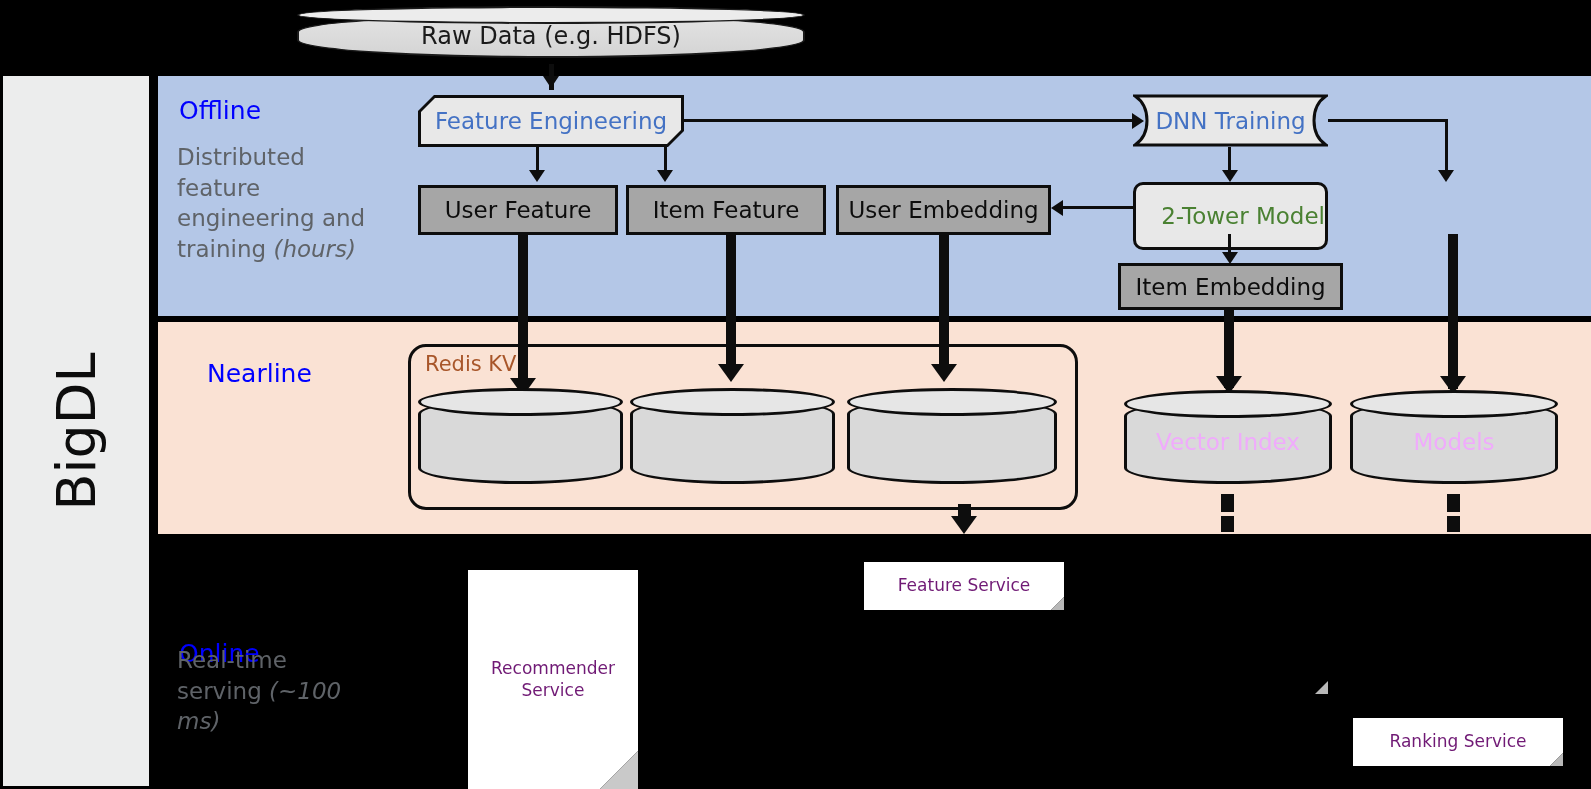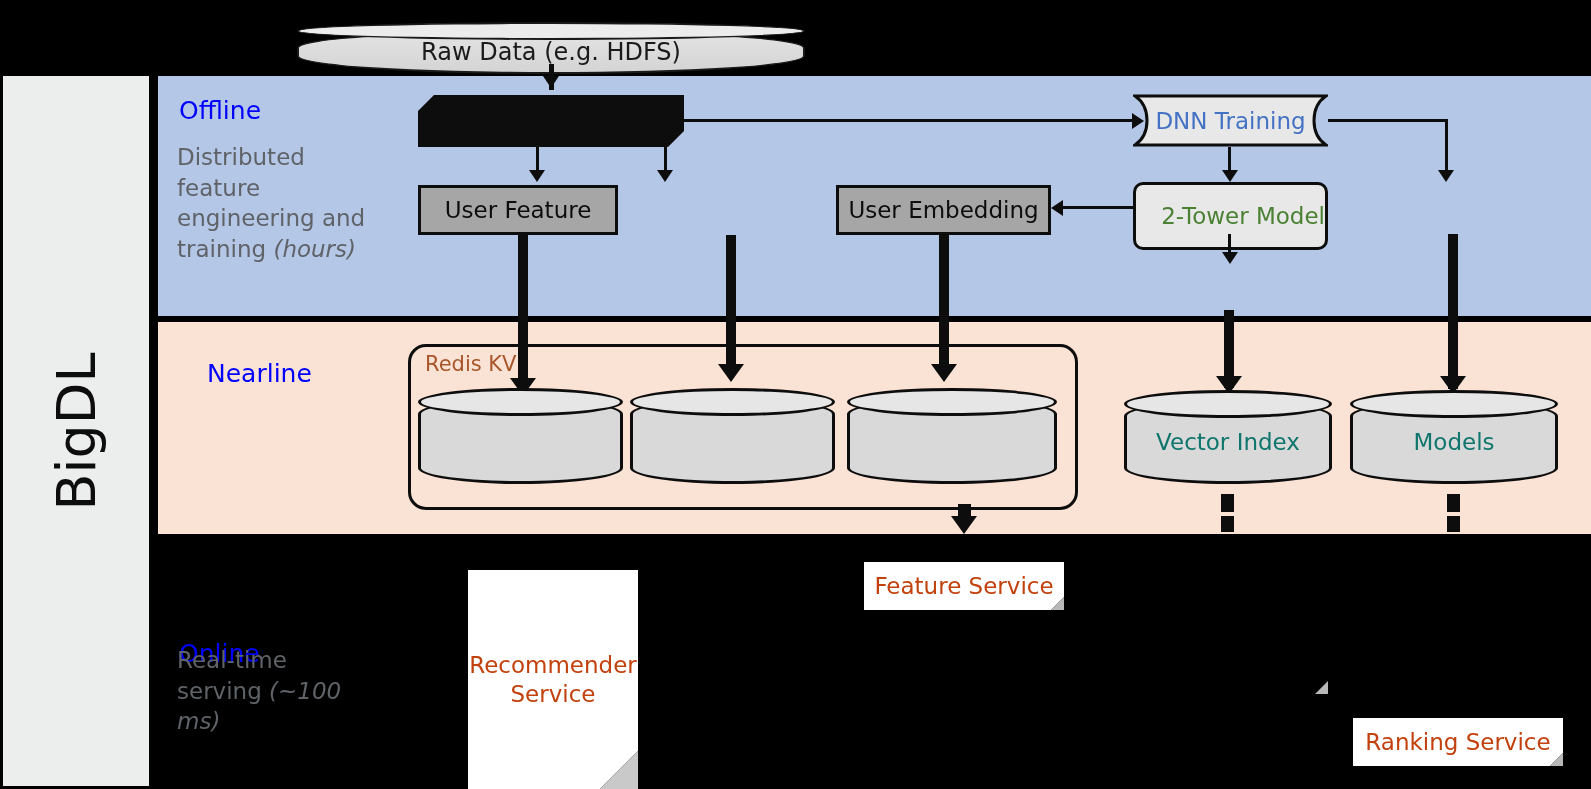--- a/index.html
+++ b/index.html
@@ -22,21 +22,21 @@
   .band-title{position:absolute;font-size:25px;color:#0000ff;font-weight:400;
       font-family:"DejaVu Sans",sans-serif;white-space:nowrap;}
   .band-sub{position:absolute;font-size:23px;color:#5f6368;line-height:1.33;
       font-family:"DejaVu Sans",sans-serif;width:200px;}
   .band-sub .it{font-style:italic;}
 
   
   .node{position:absolute;box-sizing:border-box;display:flex;align-items:center;
         justify-content:center;text-align:center;white-space:nowrap;}
 
-  .cyl-raw{position:absolute;left:297px;top:22px;width:508px;height:60px;}
+  .cyl-raw{position:absolute;left:297px;top:6px;width:508px;height:60px;}
   .cyl-raw .body{position:absolute;left:0;top:8px;width:100%;height:44px;
       background:linear-gradient(180deg,#e3e3e3,#d4d4d4);border:2px solid #1a1a1a;
       border-radius:50%/18px;box-sizing:border-box;}
   .cyl-raw .top{position:absolute;left:0;top:0px;width:100%;height:18px;
       background:#ececec;border:2px solid #1a1a1a;border-radius:50%;box-sizing:border-box;}
   .cyl-raw .lbl{position:absolute;left:0;top:0;width:100%;height:100%;
       display:flex;align-items:center;justify-content:center;font-size:24px;color:#1a1a1a;
       font-family:"DejaVu Sans",sans-serif;}
   .card-cut-wrap{position:absolute;}
   .card-cut-wrap .inner{position:absolute;inset:0;background:#0d0d0d;
@@ -63,28 +63,28 @@
   .redis-box{position:absolute;border:3px solid #0d0d0d;border-radius:18px;background:transparent;}
   .redis-lbl{position:absolute;font-size:21px;color:#a8562a;font-family:"DejaVu Sans",sans-serif;}
 
   
   .cyl{position:absolute;}
   .cyl .body{position:absolute;left:0;top:10px;width:100%;height:calc(100% - 20px);
       background:#d9d9d9;border:3px solid #0d0d0d;border-radius:50%/16px;box-sizing:border-box;}
   .cyl .top{position:absolute;left:0;top:0;width:100%;height:28px;background:#e6e6e6;
       border:3px solid #0d0d0d;border-radius:50%;box-sizing:border-box;}
   .cyl .lbl{position:absolute;left:0;top:0;width:100%;height:100%;display:flex;
-      align-items:center;justify-content:center;font-size:23px;color:#0f766e;
+      align-items:center;justify-content:center;font-size:23px;color:#f0abfc;
       font-family:"DejaVu Sans",sans-serif;}
 
   
   .note{position:absolute;background:#fff;
       clip-path:polygon(0 0,100% 0,100% calc(100% - 13px),calc(100% - 13px) 100%,0 100%);
       display:flex;align-items:center;justify-content:center;}
-  .note .txt{font-size:23px;color:#c2410c;font-family:"DejaVu Sans",sans-serif;
+  .note .txt{font-size:17px;color:#701a75;font-family:"DejaVu Sans",sans-serif;
       text-align:center;line-height:1.25;white-space:pre-line;}
   .note-fold{position:absolute;width:13px;height:13px;background:#b8b8b8;
       clip-path:polygon(0 100%,100% 0,100% 100%);}
 
   
   .ln{position:absolute;background:#0d0d0d;}
   .arrow-d{position:absolute;width:0;height:0;border-left:8px solid transparent;
       border-right:8px solid transparent;border-top:12px solid #0d0d0d;}
   .arrow-d.big{border-left-width:13px;border-right-width:13px;border-top-width:18px;}
   .arrow-l{position:absolute;width:0;height:0;border-top:8px solid transparent;
@@ -112,20 +112,23 @@
   </div>
 
   <div class="ln" style="left:549px;top:64px;width:5px;height:26px;"></div>
   <div class="arrow-d" style="left:543px;top:76px;"></div>
 
   <div class="band-title" style="left:179px;top:96px;">Offline</div>
   <div class="band-sub" style="left:177px;top:142px;"><span>Distributed feature engineering and training </span><span class="it">(hours)</span></div>
 
   <div class="card-cut-wrap" style="left:418px;top:95px;width:266px;height:52px;">
     <div class="inner"></div>
+    <div class="face">
+      <span class="txt">Feature Engineering</span>
+    </div>
   </div>
 
   <div class="ln" style="left:684px;top:119px;width:452px;height:3px;"></div>
   <div class="arrow-r" style="left:1132px;top:113px;"></div>
 
   <div class="card-concave" style="left:1133px;top:94px;width:195px;height:53px;">
     <svg width="195" height="53" viewBox="0 0 195 53">
       <path d="M2,2 Q14,10 14,26.5 Q14,43 2,51 L193,51 Q181,43 181,26.5 Q181,10 193,2 Z" fill="#e8e8e8" stroke="#0d0d0d" stroke-width="3"></path>
     </svg>
     <div class="txt">DNN Training</div>
@@ -139,35 +142,41 @@
   <div class="arrow-d" style="left:1438px;top:170px;"></div>
 
   <div class="ln" style="left:536px;top:147px;width:3px;height:28px;"></div>
   <div class="arrow-d" style="left:529px;top:170px;"></div>
   <div class="ln" style="left:664px;top:147px;width:3px;height:28px;"></div>
   <div class="arrow-d" style="left:657px;top:170px;"></div>
 
   <div class="node gray-box" style="left:418px;top:185px;width:200px;height:50px;">
     <span>User Feature</span>
   </div>
+  <div class="node gray-box" style="left:626px;top:185px;width:200px;height:50px;">
+    <span>Item Feature</span>
+  </div>
   <div class="node gray-box" style="left:836px;top:185px;width:215px;height:50px;">
     <span>User Embedding</span>
   </div>
 
   <div class="node round-box" style="left:1133px;top:182px;width:195px;height:68px;justify-content:flex-end;">
     <span>2-Tower Model</span>
   </div>
 
   <div class="ln" style="left:1063px;top:206px;width:70px;height:3px;"></div>
   <div class="arrow-l" style="left:1051px;top:200px;"></div>
 
 
   <div class="ln" style="left:1228px;top:234px;width:3px;height:25px;"></div>
   <div class="arrow-d" style="left:1222px;top:252px;"></div>
 
+  <div class="node gray-box" style="left:1118px;top:263px;width:225px;height:47px;">
+    <span>Item Embedding</span>
+  </div>
 
   <div class="ln" style="left:518px;top:235px;width:10px;height:155px;"></div>
   <div class="arrow-d big" style="left:510px;top:378px;"></div>
 
   <div class="ln" style="left:726px;top:235px;width:10px;height:140px;"></div>
   <div class="arrow-d big" style="left:718px;top:364px;"></div>
 
   <div class="ln" style="left:939px;top:235px;width:10px;height:140px;"></div>
   <div class="arrow-d big" style="left:931px;top:364px;"></div>
 

